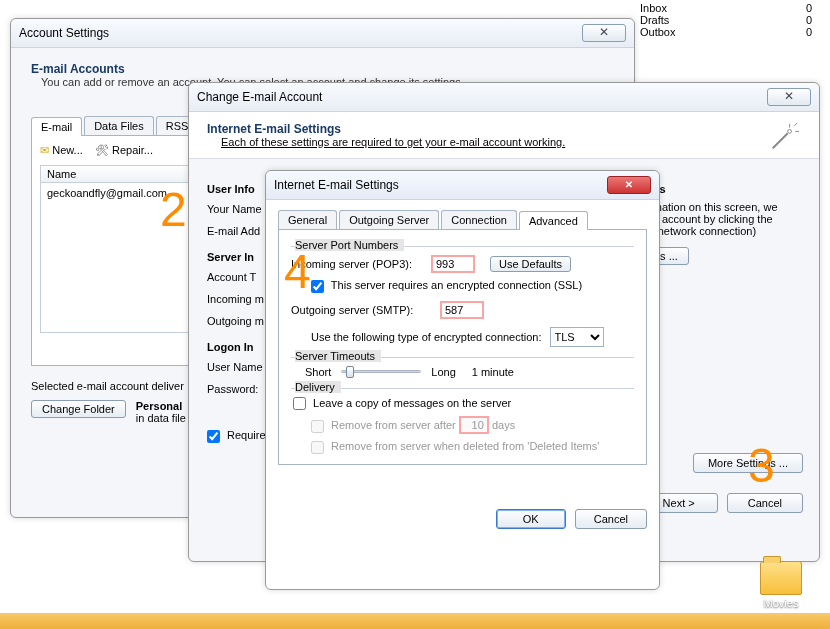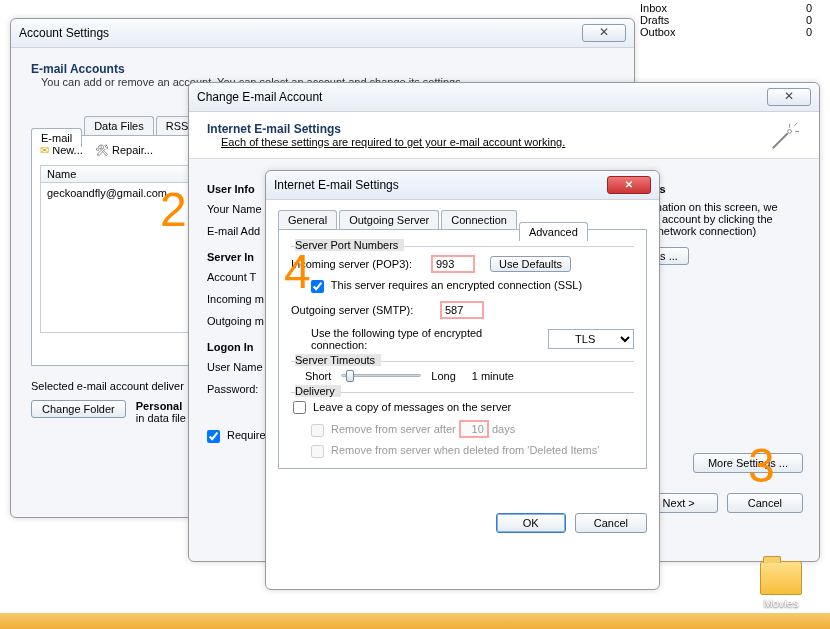--- a/index.html
+++ b/index.html
@@ -74,21 +74,21 @@
   .tab {
     border: 1px solid #a7b4c4;
     border-bottom: none;
     background: #f2f4f8;
     padding: 3px 9px;
     margin-right: 2px;
     border-radius: 3px 3px 0 0;
     font-size: 11px;
     cursor: default;
   }
-  .tab.active { background: #fff; position: relative; top: 12px; }
+  .tab.active { background: #fff; position: relative; top: 1px; }
   input[type=text] {
     border: 2px solid #fca5a5;
     padding: 1px 3px;
     font-size: 11px;
     height: 18px;
   }
   select {
     border: 1px solid #9fb2c7;
     font-size: 11px;
     height: 20px;
@@ -322,21 +322,21 @@
         <div style="margin:6px 0 0 20px;">
           <input type="checkbox" checked="" style="">
           <span>This server requires an encrypted connection (SSL)</span>
         </div>
         <div style="display:flex; align-items:center; gap:9px; margin-top:8px;">
           <span class="label" style="width:140px;">Outgoing server (SMTP):</span>
           <input type="text" style="width: 44px;" value="587">
         </div>
         <div style="display:flex; align-items:center; gap:8px; margin:8px 0 0 20px;">
           <span>Use the following type of encrypted connection:</span>
-          <select style="width:86px;text-align:center;">
+          <select style="width:54px;">
             <option>TLS</option>
           </select>
         </div>
       </div>
 
       <div class="group">
         <span class="legend">Server Timeouts</span>
         <div style="display:flex; align-items:center; gap:10px; margin-left:14px;">
           <span>Short</span>
           <span class="slider-track">

